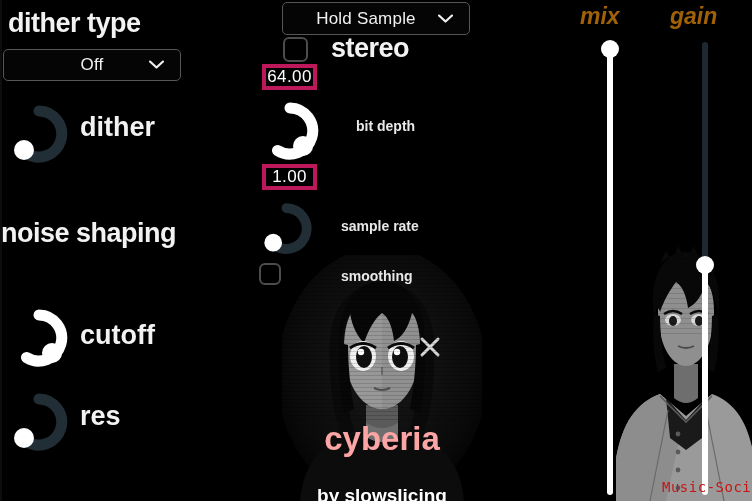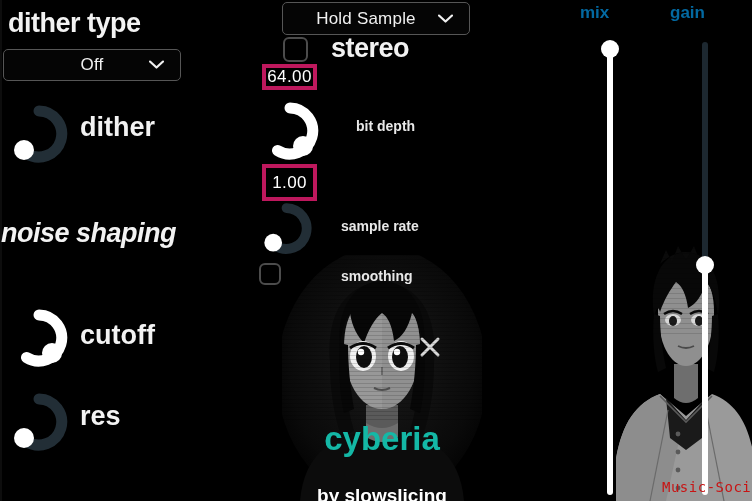--- a/index.html
+++ b/index.html
@@ -36,24 +36,25 @@
   }
   .small-label {
     position: absolute;
     font-size: 14px;
     font-weight: bold;
     color: #e8e8e8;
     white-space: nowrap;
   }
   .slider-label {
     position: absolute;
-    font-size: 17px;
-    font-weight: bold;
-    color: #0369a1;
-    white-space: nowrap;
+    font-size: 23px;
+    font-weight: bold;
+    color: #a16207;
+    white-space: nowrap;
+    font-style: italic;
   }
 
   
   .dropdown {
     position: absolute;
     box-sizing: border-box;
     background: #050505;
     border: 1px solid #565656;
     border-radius: 5px;
     display: flex;
@@ -136,21 +137,21 @@
     overflow: hidden;
     pointer-events: none;
   }
   .art svg { display: block; }
 
   
   .brand-title {
     position: absolute;
     font-size: 33px;
     font-weight: bold;
-    color: #14b8a6;
+    color: #fca5a5;
     text-align: center;
     white-space: nowrap;
   }
   .brand-sub {
     position: absolute;
     font-size: 19px;
     font-weight: bold;
     color: #ffffff;
     text-align: center;
     white-space: nowrap;
@@ -369,21 +370,21 @@
   </div>
 
   <div class="knob" style="left:8px; top:103px; width:62px; height:62px;">
     <svg viewBox="0 0 62 62">
       <path d="M31 8 A23 23 0 1 1 18.5 50.5" stroke="#222e36" stroke-width="11" fill="none" stroke-linecap="round"></path>
       <circle cx="16" cy="47" r="10" fill="#ffffff"></circle>
     </svg>
   </div>
   <div class="knob-label" style="left:80px; top:112px;">dither</div>
 
-  <div class="section-title" style="left:1px; top:218px;font-style:italic;">noise shaping</div>
+  <div class="section-title" style="left:1px; top:218px;">noise shaping</div>
 
 
   <div class="knob" style="left:8px; top:307px; width:62px; height:62px;">
     <svg viewBox="0 0 62 62">
       <path d="M31 8 A23 23 0 1 1 18.5 50.5" stroke="#ffffff" stroke-width="11" fill="none" stroke-linecap="round"></path>
       <circle cx="44" cy="46" r="10" fill="#ffffff"></circle>
     </svg>
   </div>
   <div class="knob-label" style="left:80px; top:320px;">cutoff</div>
 
@@ -412,21 +413,21 @@
   </div>
 
   <div class="knob" style="left:259px; top:100px; width:62px; height:62px;">
     <svg viewBox="0 0 62 62">
       <path d="M31 8 A23 23 0 1 1 18.5 50.5" stroke="#ffffff" stroke-width="11" fill="none" stroke-linecap="round"></path>
       <circle cx="44" cy="46" r="10" fill="#ffffff"></circle>
     </svg>
   </div>
   <div class="small-label" style="left:344px; top:118px;margin-left:12px;">bit depth</div>
 
-  <div class="valbox" style="left:262px; top:164px; width:55px; height:37px;">
+  <div class="valbox" style="left:262px; top:164px; width:55px; height:26px;">
     <span>1.00</span>
   </div>
 
   <div class="knob" style="left:259px; top:201px; width:55px; height:55px;">
     <svg viewBox="0 0 62 62">
       <path d="M31 8 A23 23 0 1 1 18.5 50.5" stroke="#222e36" stroke-width="11" fill="none" stroke-linecap="round"></path>
       <circle cx="16" cy="47" r="10" fill="#ffffff"></circle>
     </svg>
   </div>
   <div class="small-label" style="left:341px; top:218px;">sample rate</div>

